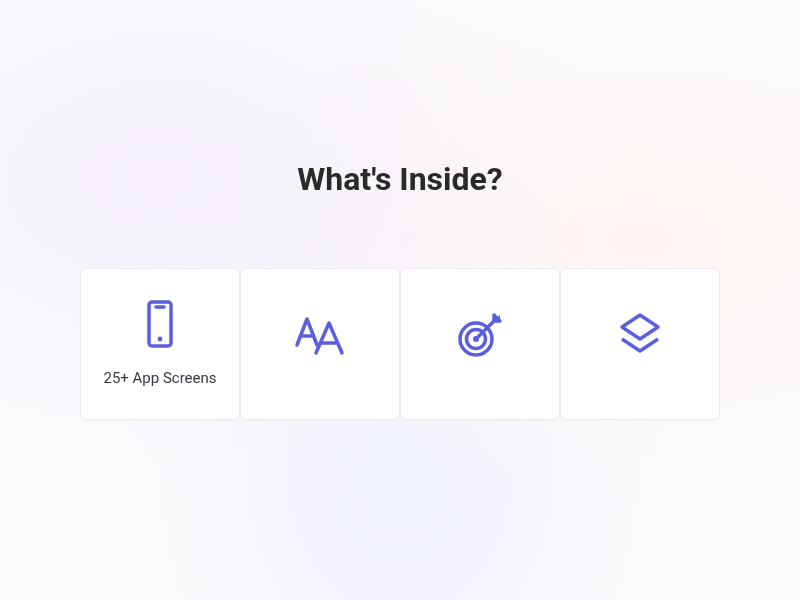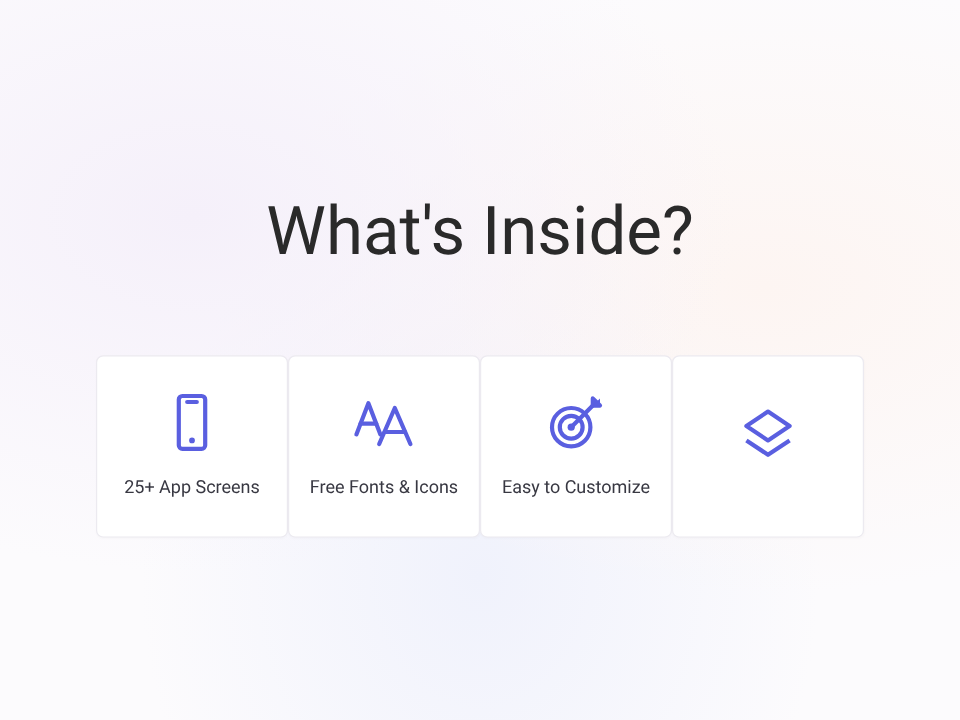--- a/index.html
+++ b/index.html
@@ -10,22 +10,22 @@
   background: radial-gradient(ellipse at 20% 30%, #f5f0fa 0%, transparent 50%),
               radial-gradient(ellipse at 80% 40%, #fdf5f2 0%, transparent 50%),
               radial-gradient(ellipse at 50% 80%, #f0f2fc 0%, transparent 50%),
               #fcfbfd;
   display: flex;
   flex-direction: column;
   align-items: center;
   padding-top: 160px;
 }
 .heading {
-  font-size: 56px;
-  font-weight: 400;
+  font-size: 32px;
+  font-weight: 700;
   color: #2a2a2a;
   margin-bottom: 70px;
 }
 .cards {
   display: flex;
   padding: 0 38px;
 }
 .card {
   width: 160px;
   height: 152px;
@@ -76,35 +76,33 @@
 
   <div class="card">
     <div class="icon-wrap">
       <svg viewBox="0 0 52 52" fill="none" stroke="#5a5fe0" stroke-width="3.5" stroke-linecap="round" stroke-linejoin="round">
         <path d="M3 36 L13 10 L23 36"></path>
         <line x1="6.5" y1="27" x2="19.5" y2="27"></line>
         <path d="M22 44 L35 14 L48 44"></path>
         <line x1="26.5" y1="34" x2="43.5" y2="34"></line>
       </svg>
     </div>
-    <div class="card-label">Free Fonts &amp; Icons</div>
   </div>
 
   <div class="card">
     <div class="icon-wrap">
       <svg viewBox="0 0 52 52" fill="none" stroke="#5a5fe0" stroke-width="3.5" stroke-linecap="round" stroke-linejoin="round">
         <circle cx="22" cy="30" r="16"></circle>
         <circle cx="22" cy="30" r="9.5"></circle>
         <circle cx="22" cy="30" r="3" fill="#5a5fe0" stroke="none"></circle>
         <line x1="22" y1="30" x2="40" y2="12"></line>
         <path d="M40 12 L40 6 L46 12 L40 12 Z" fill="#5a5fe0"></path>
         <path d="M40 12 L46 12 L46 6" fill="#5a5fe0" stroke="none"></path>
       </svg>
     </div>
-    <div class="card-label">Easy to Customize</div>
   </div>
 
   <div class="card">
     <div class="icon-wrap">
       <svg viewBox="0 0 52 52" fill="none" stroke="#5a5fe0" stroke-width="3.5" stroke-linejoin="round">
         <path d="M26 6 L44 18 L26 30 L8 18 Z"></path>
         <path d="M8 30 L26 42 L44 30"></path>
       </svg>
     </div>
   </div>

